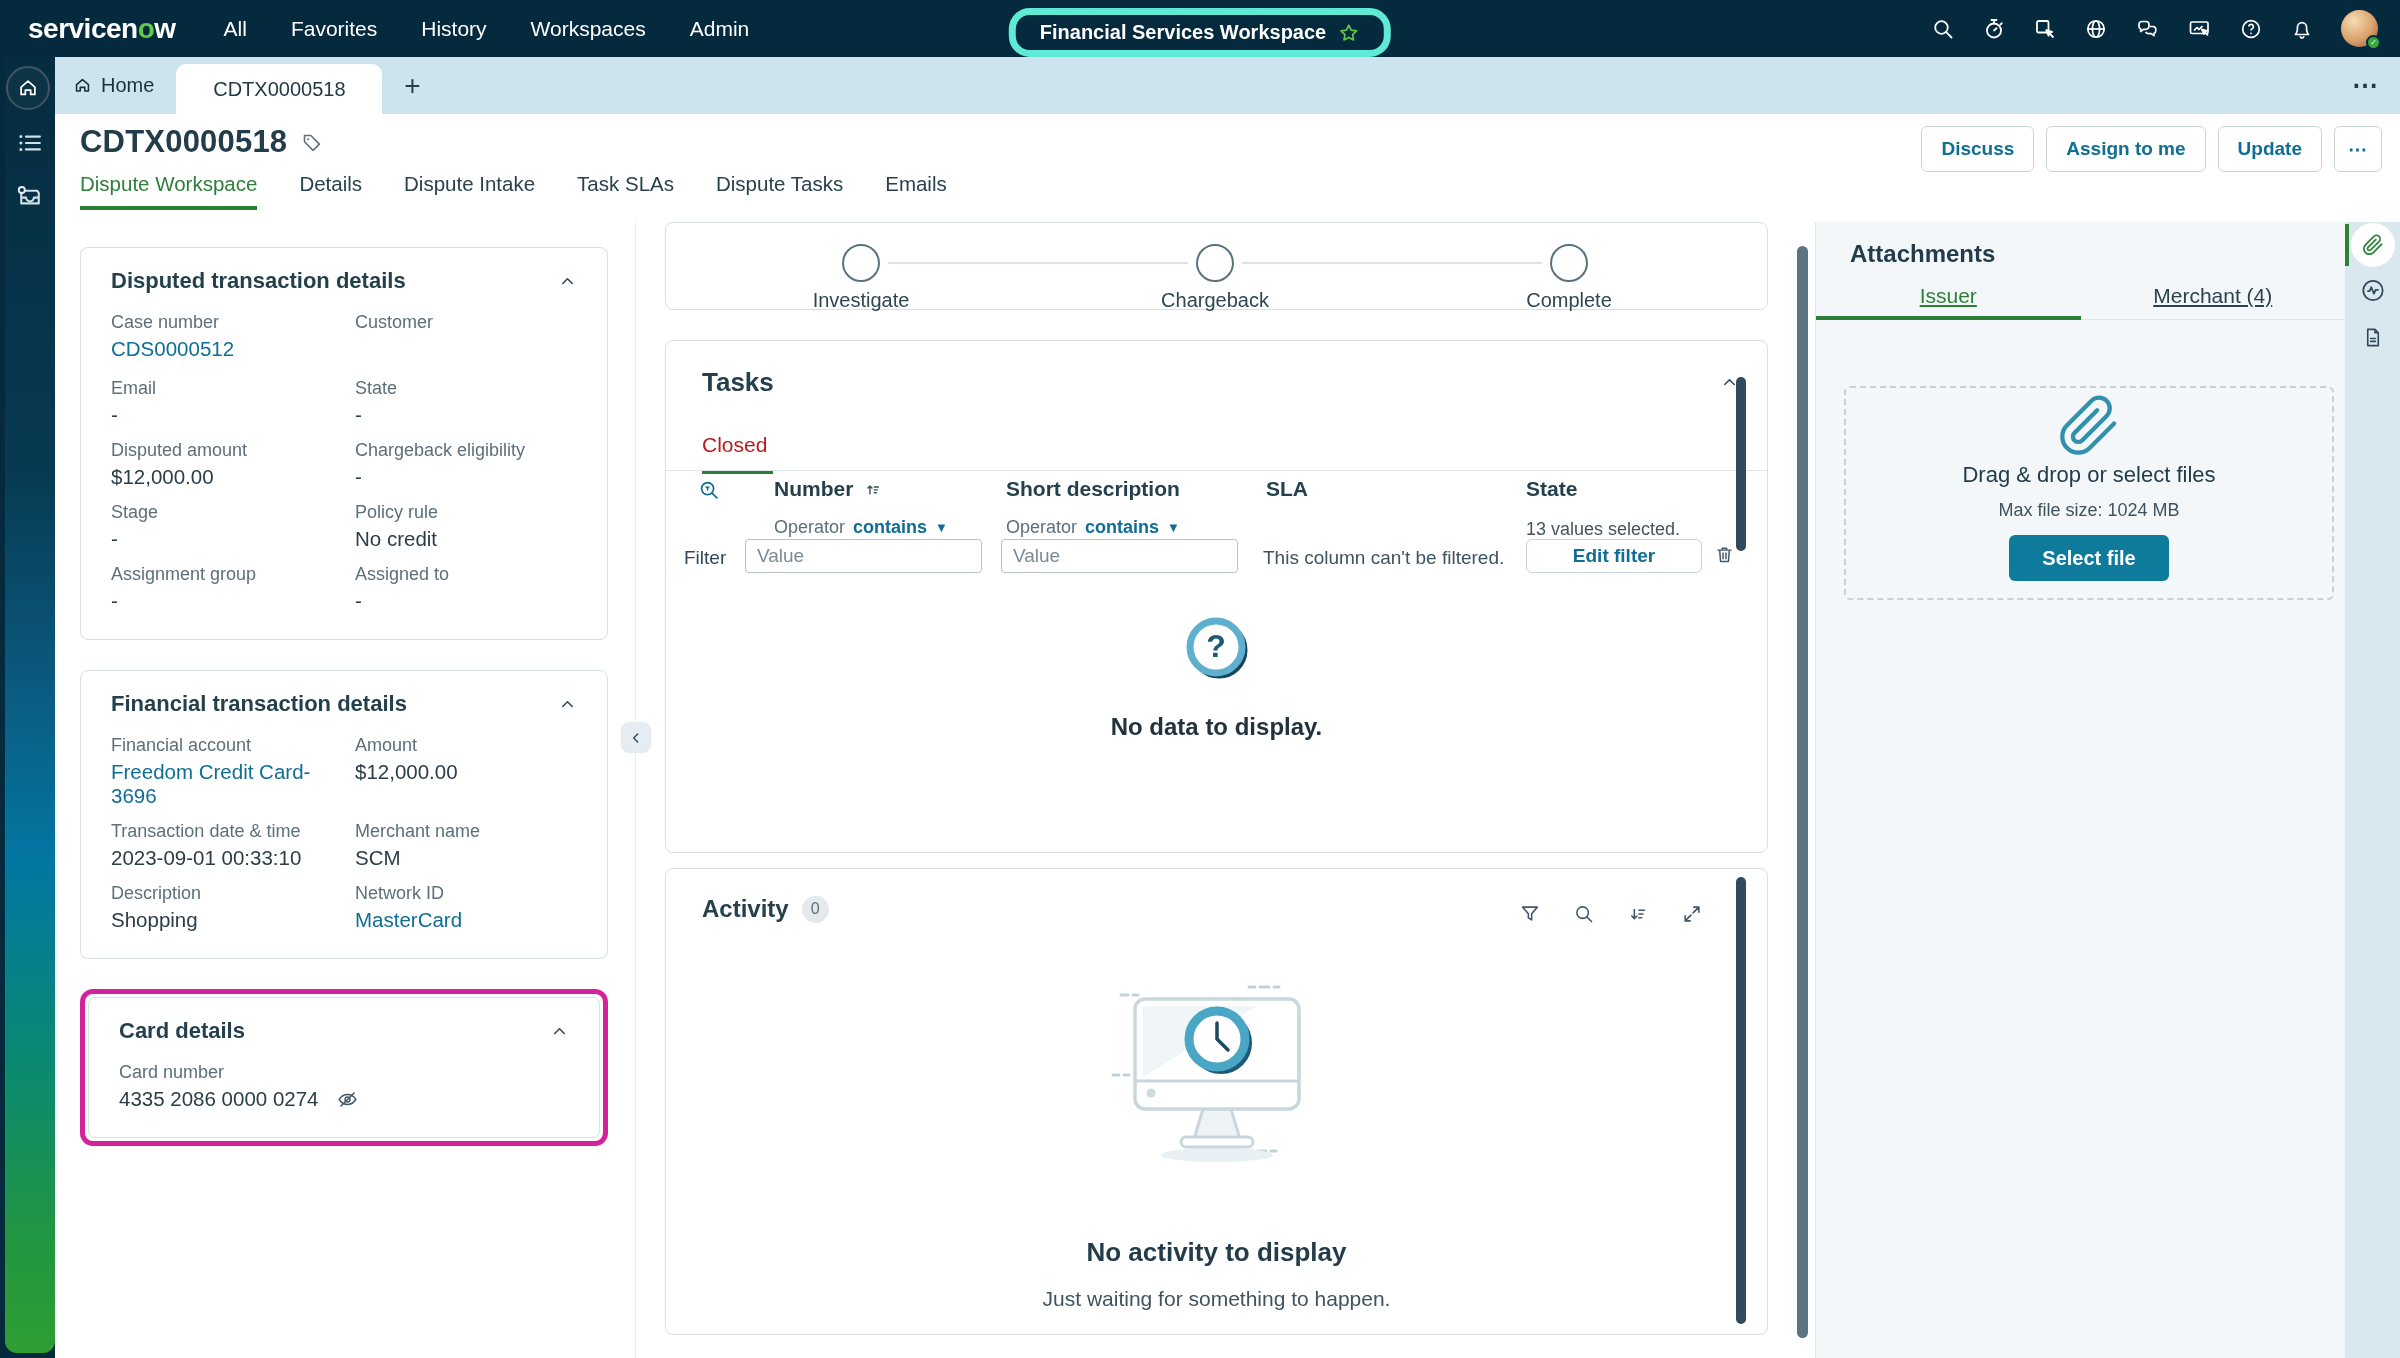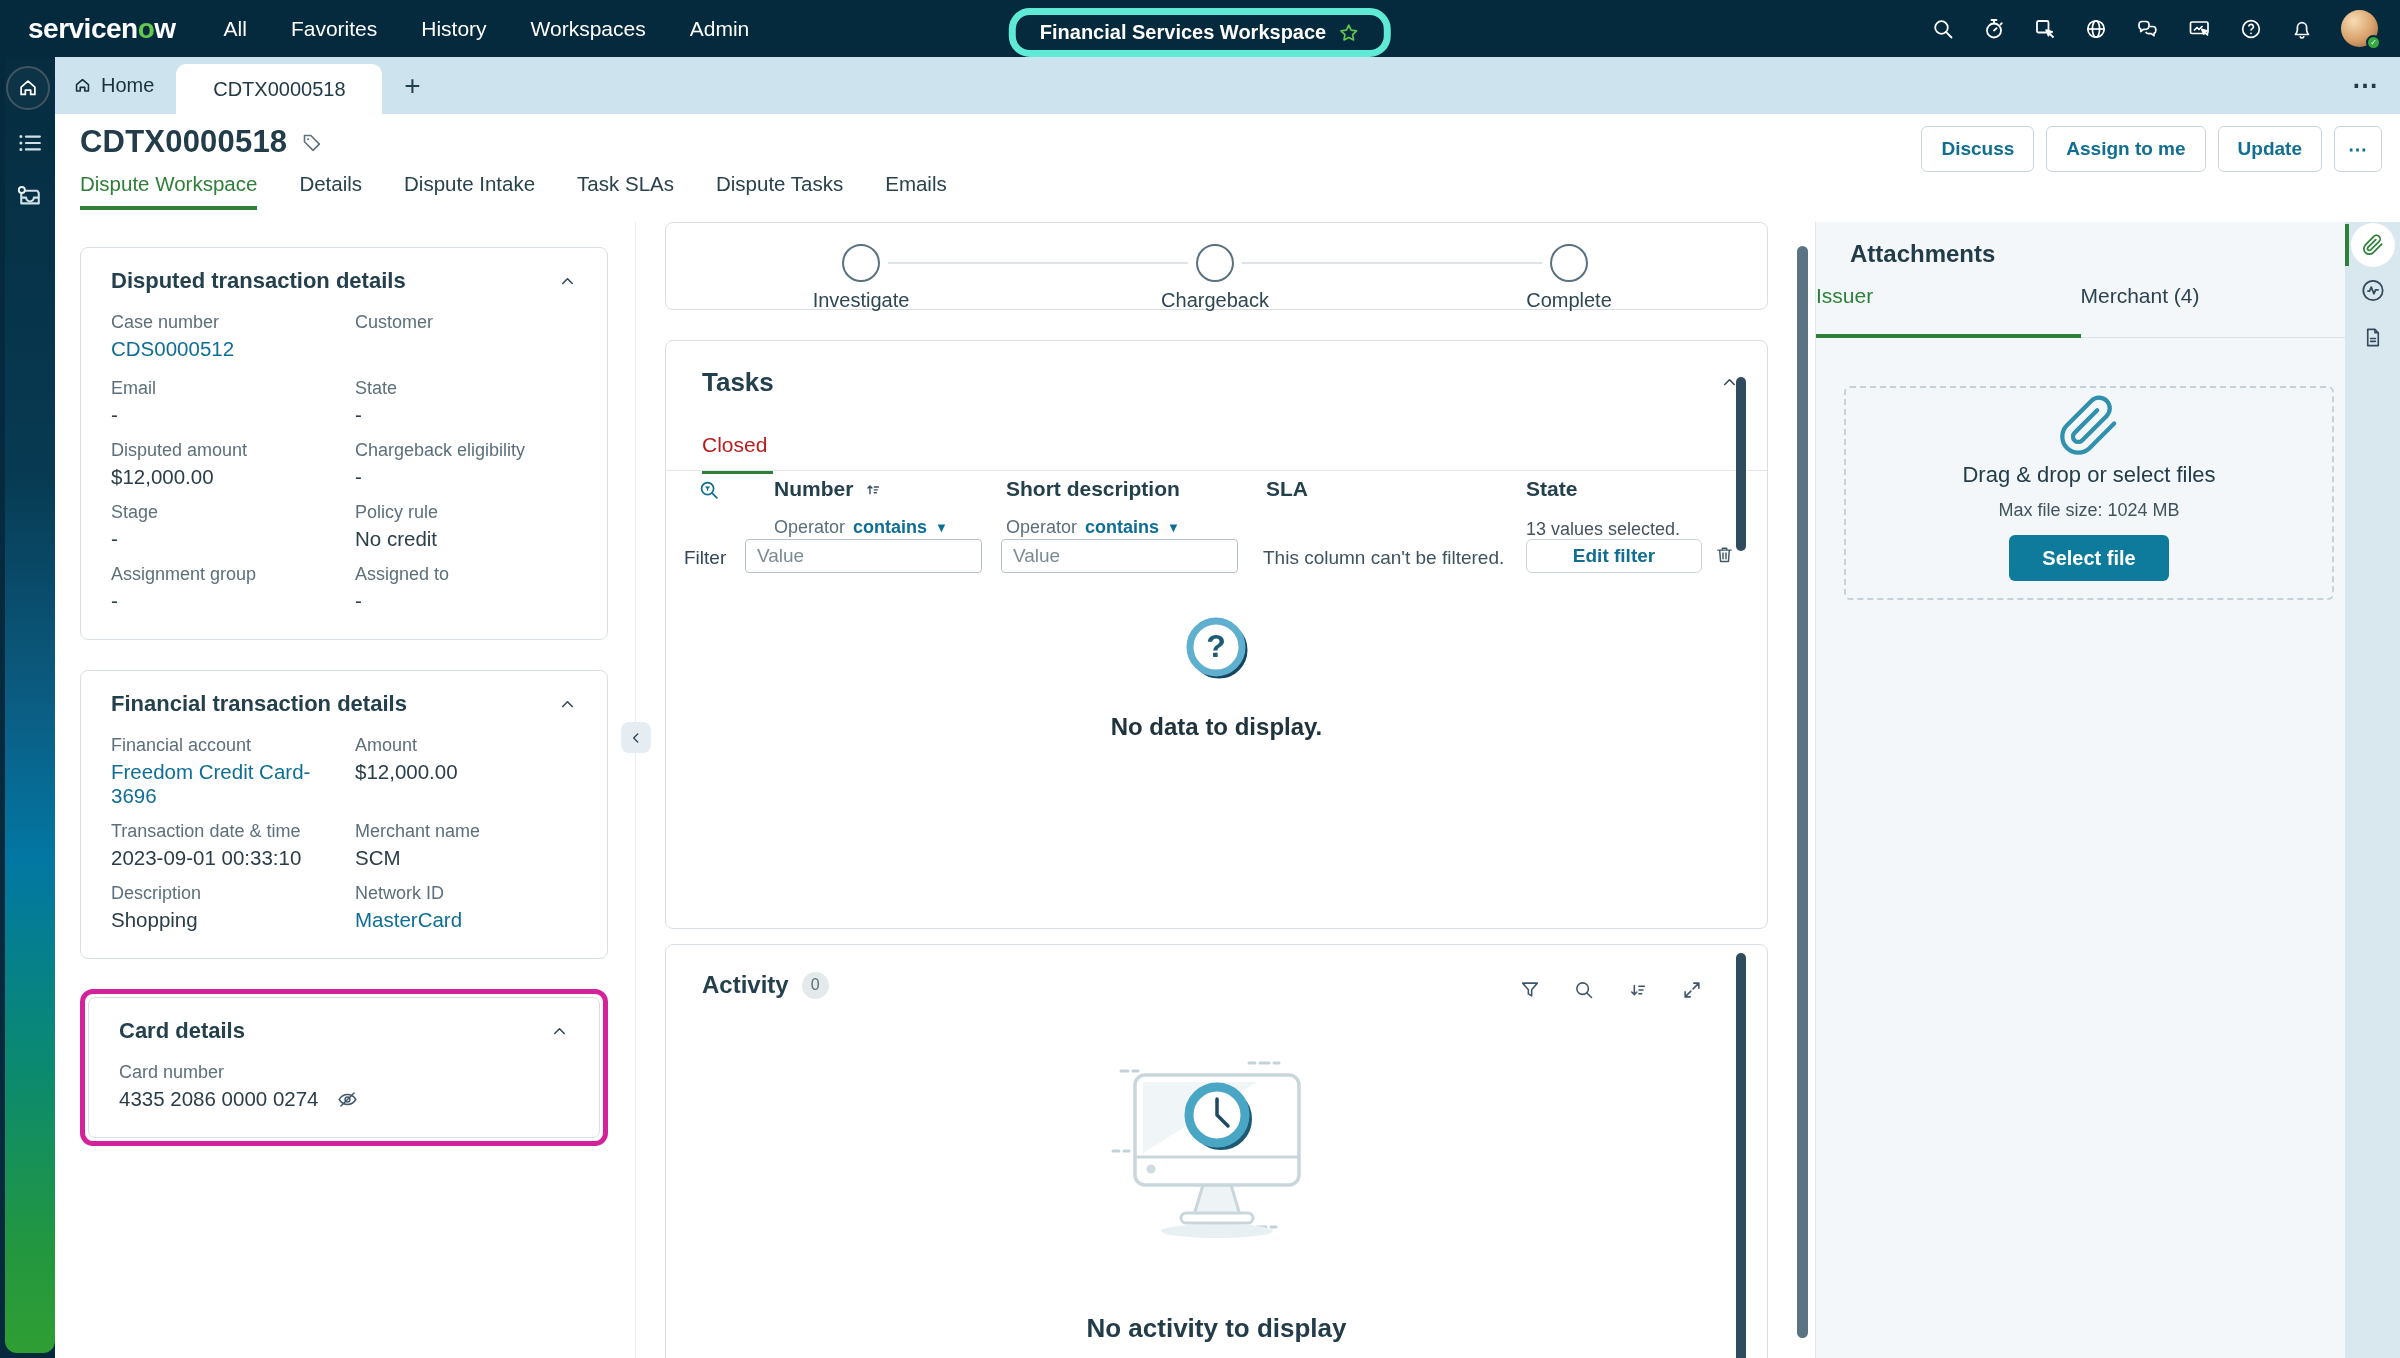--- a/index.html
+++ b/index.html
@@ -73,21 +73,21 @@
   
   .center-col { position:absolute; left:610px; top:108px; width:1103px; }
   .stepper-card { position:relative; height:88px; border:1px solid #dadfe4; border-radius:8px; background:#fff; }
   .step-line { position:absolute; top:39px; height:2px; background:#dce4e9; }
   .sl1 { left:222px; width:300px; }
   .sl2 { left:576px; width:300px; }
   .step-dot { position:absolute; top:21px; width:38px; height:38px; border:2.5px solid #5a7280; border-radius:50%; background:#fff; cursor:pointer; }
   .step-label { position:absolute; top:66px; transform:translateX(-50%); font-size:20px; color:#2f4653; white-space:nowrap; }
 
   .panel-card { position:relative; border:1px solid #dadfe4; border-radius:8px; background:#fff; }
-  .tasks-card { margin-top:30px; height:589px; }
+  .tasks-card { margin-top:30px; height:513px; }
   .pc-title { position:absolute; left:36px; top:26px; font-size:26px; font-weight:700; color:#24404d; }
   .pc-chev { position:absolute; right:28px; top:32px; }
   .closed-tab { position:absolute; left:36px; top:92px; font-size:21px; color:#b91c1c; padding:0 6px 13px 0; border-bottom:4px solid #2e8038; cursor:pointer; }
   .tabs-underline { position:absolute; left:0; right:0; top:129px; height:1px; background:#e0e6ea; }
   .colhead { position:absolute; top:136px; font-size:21px; font-weight:700; color:#24404d; display:flex; align-items:center; gap:12px; }
   .filter-search-ico { position:absolute; left:32px; top:138px; color:#0f6e92; cursor:pointer; }
   .op-row { position:absolute; top:176px; font-size:18px; color:#5d6f7a; display:flex; gap:8px; align-items:center; }
   .op-val { color:#0e6e96; font-weight:700; cursor:pointer; }
   .op-caret { color:#0e6e96; font-size:13px; }
   .note { position:absolute; font-size:18px; color:#46535c; }
@@ -111,21 +111,21 @@
   .act-illustration { position:absolute; left:50%; transform:translateX(-50%); top:110px; }
   .act-empty-title { position:absolute; left:0; right:0; top:368px; text-align:center; font-size:26px; font-weight:700; color:#233c49; }
   .act-empty-sub { position:absolute; left:0; right:0; top:418px; text-align:center; font-size:21px; color:#3f545f; }
 
   .main-scrollbar { position:absolute; left:1742px; top:132px; width:11px; height:1092px; background:#5b7383; border-radius:6px; cursor:pointer; }
 
   
   .right-panel { position:absolute; left:1760px; top:108px; width:530px; bottom:0; background:#f3f7f9; border-left:1px solid #e0e8ec; }
   .rp-title { position:absolute; left:34px; top:18px; font-size:24px; font-weight:700; color:#223c49; }
   .rp-tabs { position:absolute; left:0; right:0; top:62px; display:flex; border-bottom:1px solid #dde4e8; }
-  .rp-tab { width:50%; text-align:left; font-size:21px; color:#2c4250; padding-bottom:26px; border-bottom:4px solid transparent; margin-bottom:-1px; cursor:pointer; }
+  .rp-tab { width:50%; text-align:center; font-size:21px; color:#2c4250; padding-bottom:8px; border-bottom:4px solid transparent; margin-bottom:-1px; cursor:pointer;text-decoration:underline; }
   .rp-tab.active { color:#2e8038; border-bottom-color:#2e8038; }
   .dropzone { position:absolute; left:28px; top:164px; width:490px; height:214px; border:2px dashed #c6d1d8; border-radius:6px; display:flex; flex-direction:column; align-items:center; padding-top:6px; }
   .dz-clip { color:#3090ae; }
   .dz-title { margin-top:4px; font-size:22px; color:#233c49; }
   .dz-note { margin-top:12px; font-size:18px; color:#41545e; }
   .dz-btn { margin-top:14px; width:160px; height:46px; background:#0e7b9d; border:none; border-radius:6px; color:#fff; font-weight:700; font-size:20px; font-family:inherit; cursor:pointer; }
 
   
   .right-strip { position:absolute; left:2290px; top:108px; width:55px; bottom:0; background:#d9e7ee; }
   .rs-indicator { position:absolute; left:0; top:2px; width:4px; height:42px; background:#2e8038; }

